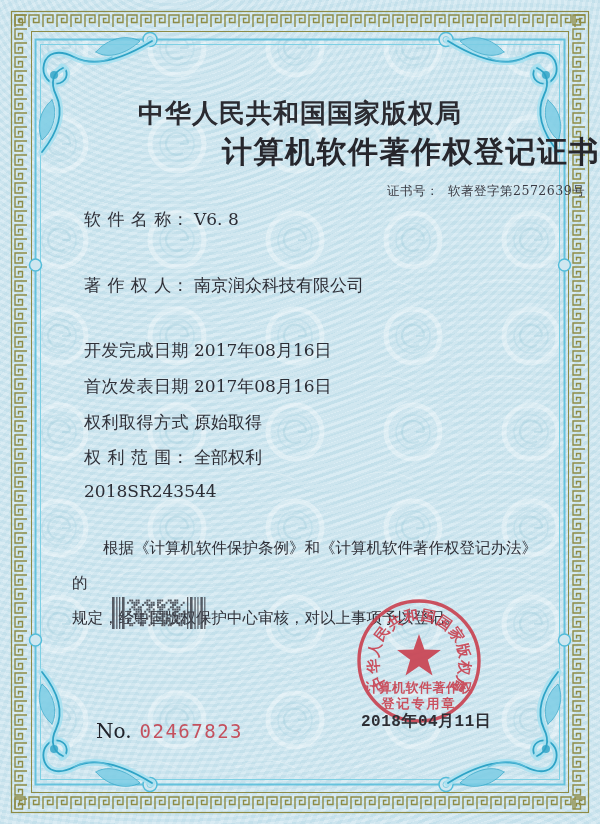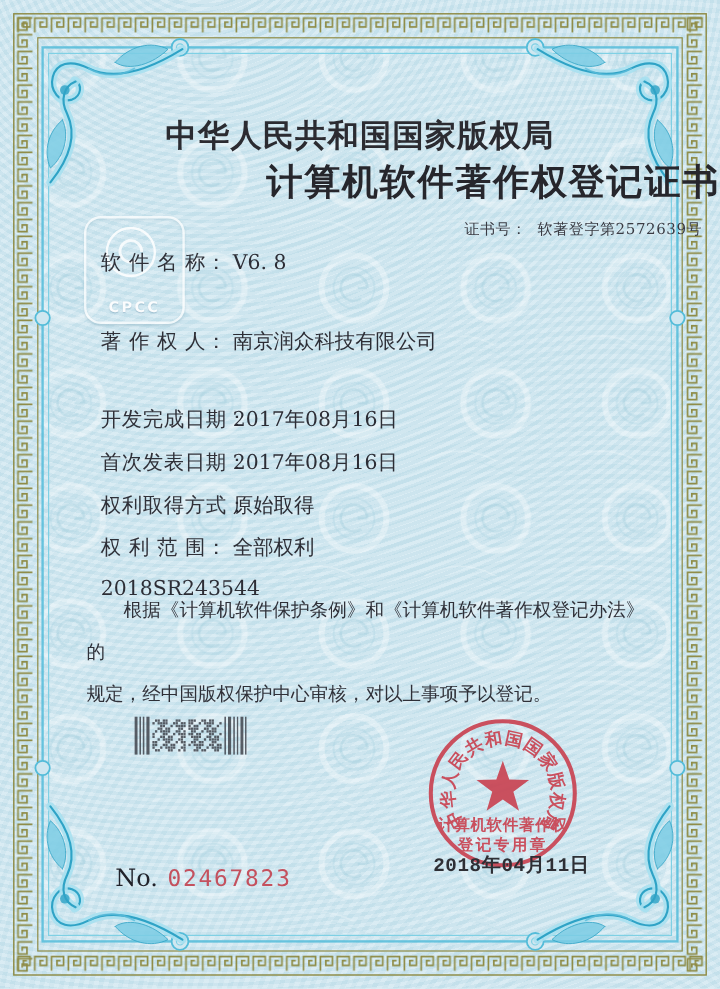--- a/index.html
+++ b/index.html
@@ -16,21 +16,21 @@
   .title1{position:absolute;top:96px;left:0;right:0;text-align:center;
     font-size:26px;font-weight:bold;letter-spacing:1px;color:#2b2b31;z-index:3;}
   .title2{position:absolute;top:132px;left:0;right:0;text-align:right;
     font-size:30px;font-weight:bold;letter-spacing:1.5px;color:#26262c;z-index:3;}
   .certno{position:absolute;top:183px;left:387px;font-size:12.5px;color:#3a3b43;z-index:3;letter-spacing:0.5px;}
   .certno .cv{margin-left:9px;}
   .frow{position:absolute;left:84px;display:flex;font-size:17px;line-height:23px;z-index:3;}
   .frow .lbl{flex:0 0 110px;width:110px;letter-spacing:0.5px;color:#2f3038;white-space:pre;}
   .frow .val{color:#2c2d35;}
   .r1{top:208px}.r2{top:274px}.r3{top:339px}.r4{top:375px}.r5{top:411px}.r6{top:446px}.r7{top:480px}
-  .statement{position:absolute;left:72px;top:491px;width:478px;font-size:15.5px;line-height:35px;color:#2f3038;z-index:3;}
+  .statement{position:absolute;left:72px;top:531px;width:478px;font-size:15.5px;line-height:35px;color:#2f3038;z-index:3;}
   .statement .ln1{text-indent:31px;}
   .emboss{position:absolute;left:70px;top:180px;width:80px;height:86px;z-index:2;
     border:2.5px solid rgba(255,255,255,.72);border-radius:14px;
     box-shadow:0 1px 2px rgba(145,180,195,.45), inset 0 1px 2px rgba(145,180,195,.35);}
   .emboss .cpcc{position:absolute;bottom:5px;left:0;right:0;text-align:center;
     font-family:"DejaVu Sans","Liberation Sans",sans-serif;font-size:12px;font-weight:bold;
     letter-spacing:2px;color:rgba(255,255,255,.95);text-shadow:0 1px 1px rgba(140,175,195,.75);}
   .barcode{position:absolute;left:112px;top:597px;z-index:3;}
   .seal{position:absolute;left:352px;top:595px;width:134px;height:134px;z-index:4;opacity:.9;}
   .seal text{font-family:"DejaVu Sans","Liberation Sans",sans-serif;font-weight:bold;fill:#c9404f;}
@@ -113,27 +113,20 @@
     </g>
 
     <g>
       <use href="#cTL"></use>
       <use href="#cTL" transform="translate(600,0) scale(-1,1)"></use>
       <use href="#cTL" transform="translate(0,824) scale(1,-1)"></use>
       <use href="#cTL" transform="translate(600,824) scale(-1,-1)"></use>
     </g>
   </svg>
 
-  <div class="emboss">
-    <svg width="75" height="52" viewBox="0 0 75 52">
-      <circle cx="37" cy="28" r="20" fill="none" stroke="rgba(255,255,255,0.85)" stroke-width="2"></circle>
-      <path d="M46,28 a9,9 0 1 0 -4,7" fill="none" stroke="rgba(255,255,255,0.8)" stroke-width="2.4"></path>
-    </svg>
-    <div class="cpcc">CPCC</div>
-  </div>
 
   <div class="title1">中华人民共和国国家版权局</div>
   <div class="title2">计算机软件著作权登记证书</div>
   <div class="certno">
     <span>证书号：</span><span class="cv">软著登字第2572639号</span>
   </div>
 
   <div class="frow r1">
     <span class="lbl">软 件 名 称：</span>
     <span class="val">

